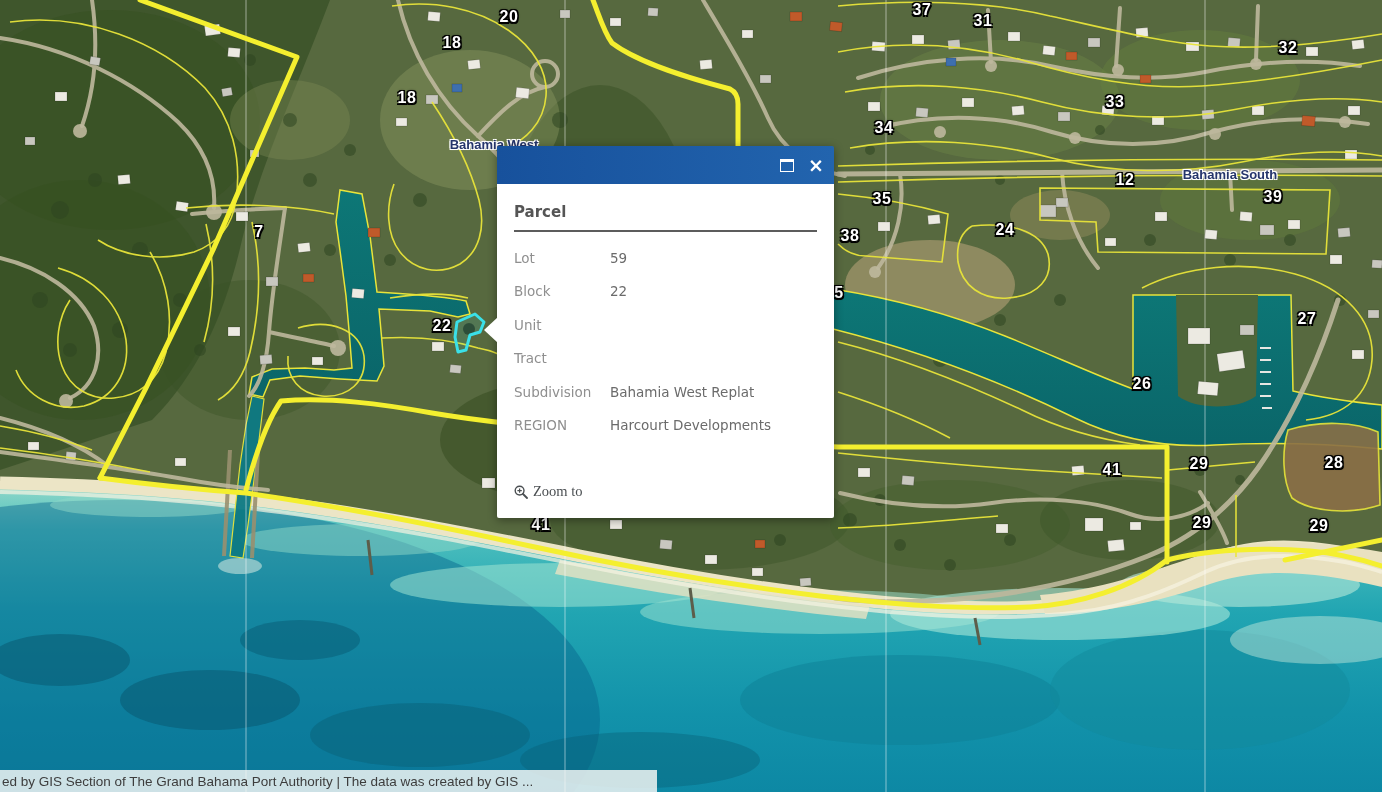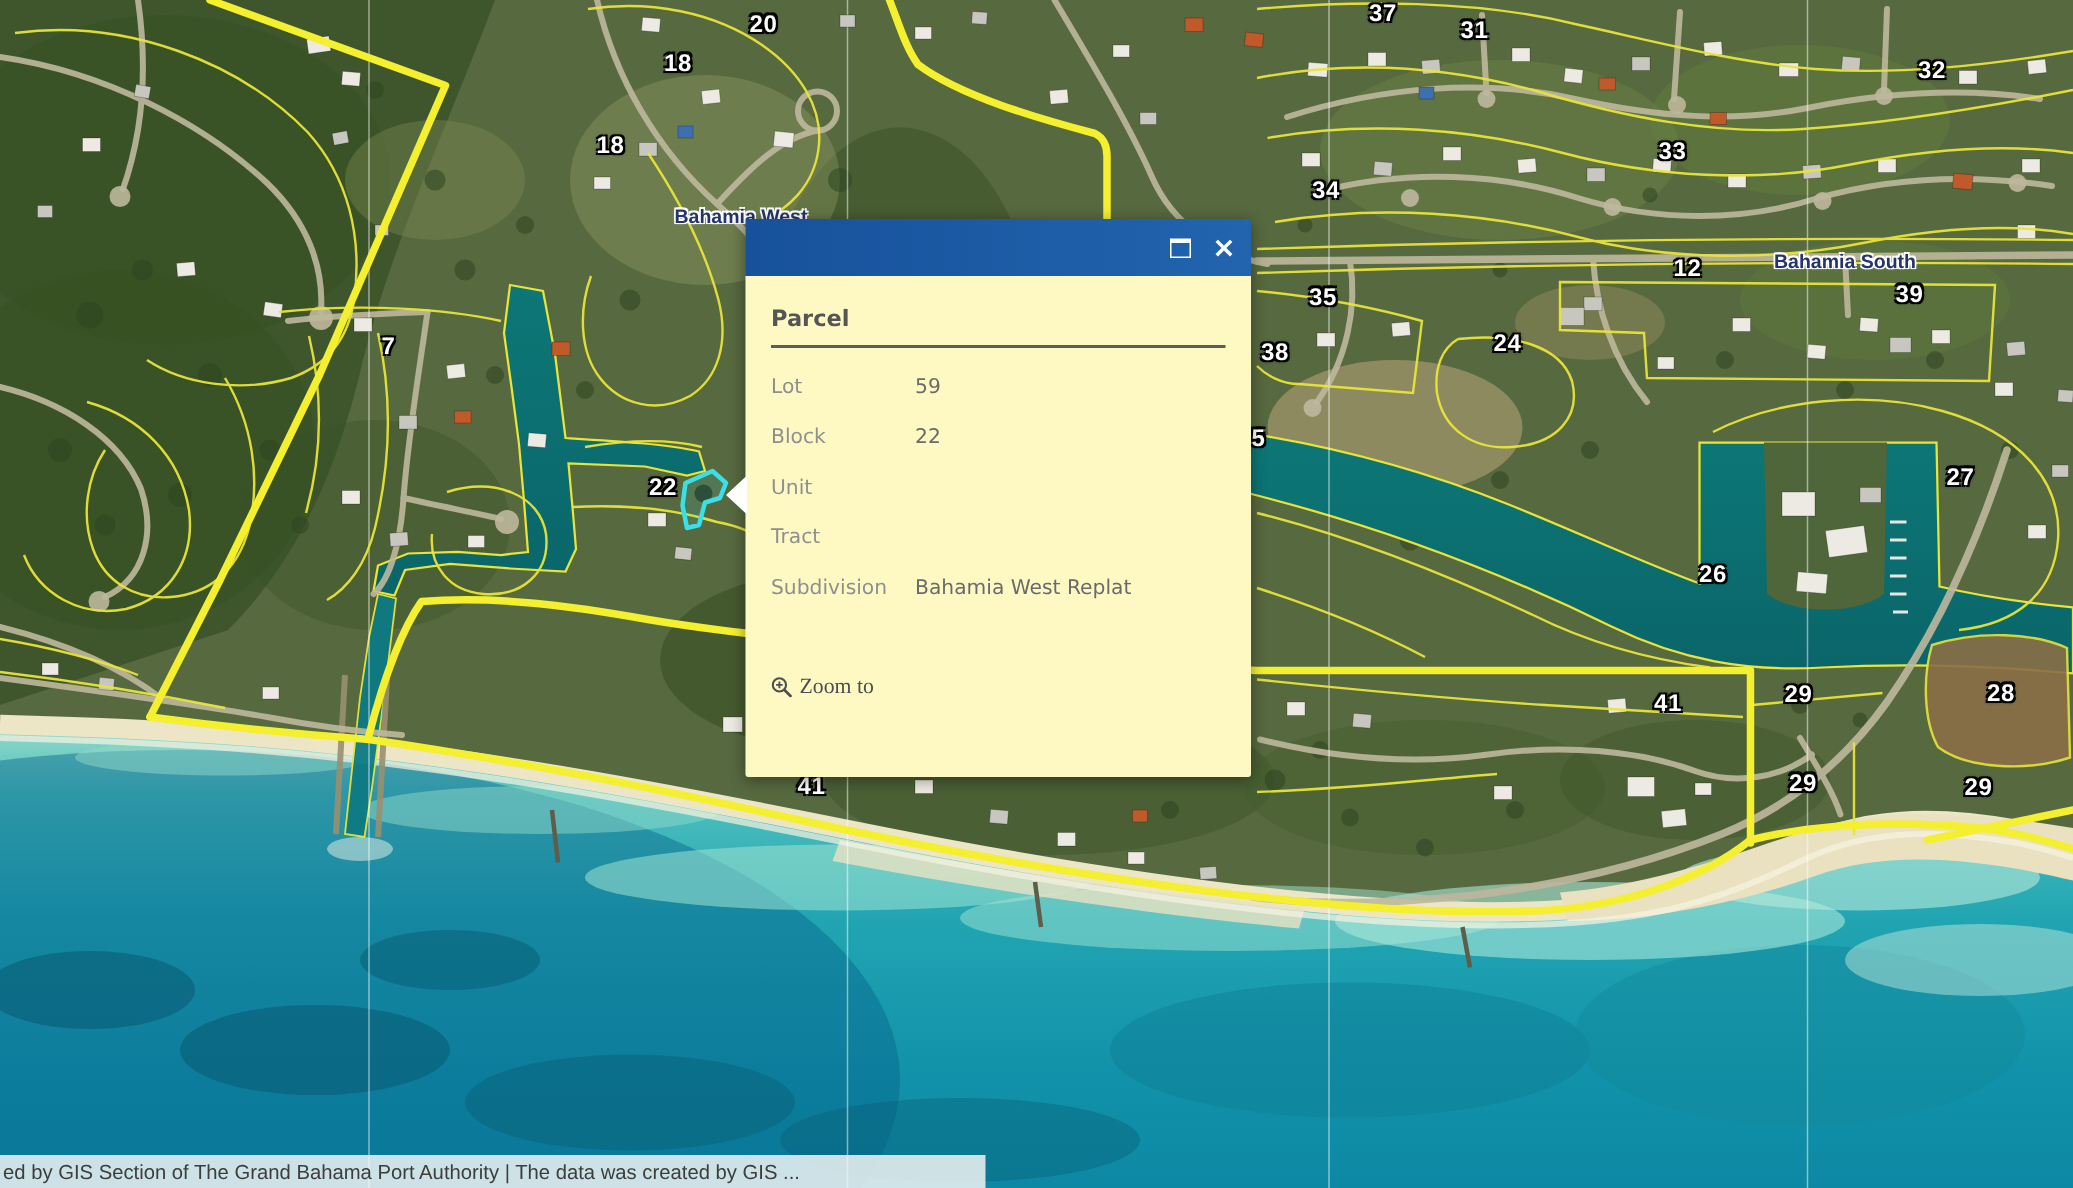--- a/index.html
+++ b/index.html
@@ -21,21 +21,21 @@
          box-shadow:0 2px 10px rgba(0,0,0,.4);border-radius:2px;}
   .pp-head{height:38px;background:linear-gradient(90deg,#17519c,#2264ae);
            border-radius:2px 2px 0 0;position:relative;}
   .pp-actions{position:absolute;right:10px;top:0;height:38px;display:flex;align-items:center;gap:14px;}
   .pp-max{width:12px;height:9px;border:1.5px solid #fff;border-top:3.5px solid #fff;cursor:pointer;}
   .pp-close{color:#fff;font-size:19px;font-weight:bold;line-height:19px;cursor:pointer;
             font-family:"DejaVu Sans",sans-serif;}
   .pp-tail{position:absolute;left:-13px;top:171px;width:0;height:0;
            border-top:13px solid transparent;border-bottom:13px solid transparent;
            border-right:14px solid #fff;}
-  .pp-body{background:#fef9c3;height:334px;padding:13px 17px 0;box-sizing:border-box;
+  .pp-body{background:#ffffff;height:334px;padding:13px 17px 0;box-sizing:border-box;
            border-radius:0 0 2px 2px;}
   .pp-title{margin:6px 0 9px;font-size:15px;font-weight:bold;color:#555;
             font-family:"DejaVu Sans",sans-serif;}
   .pp-sep{border-bottom:2px solid #5c5c5c;margin-bottom:9px;}
   .pp-row{height:33.5px;display:grid;grid-template-columns:96px 1fr;align-items:center;}
   .pp-lbl{color:#8f8f8f;font-size:13.5px;font-family:"DejaVu Sans",sans-serif;}
   .pp-val{color:#6b6b6b;font-size:13.5px;font-family:"DejaVu Sans",sans-serif;}
   .pp-zoom{display:inline-flex;align-items:center;gap:5px;margin-top:41px;cursor:pointer;
            color:#4b4f52;font-size:14.5px;font-family:"Liberation Serif",serif;text-decoration:none;}
   
@@ -449,20 +449,24 @@
             <span class="pp-val"></span>
           </div>
           <div class="pp-row">
             <span class="pp-lbl">Tract</span>
             <span class="pp-val"></span>
           </div>
           <div class="pp-row">
             <span class="pp-lbl">Subdivision</span>
             <span class="pp-val">Bahamia West Replat</span>
           </div>
+          <div class="pp-row">
+            <span class="pp-lbl">REGION</span>
+            <span class="pp-val">Harcourt Developments</span>
+          </div>
         </div>
       <a class="pp-zoom" href="#">
         <svg width="14" height="14" viewBox="0 0 14 14">
           <circle cx="5.6" cy="5.6" r="4.4" fill="none" stroke="#4b4f52" stroke-width="1.4"></circle>
           <path d="M5.6,3.4 V7.8 M3.4,5.6 H7.8" stroke="#4b4f52" stroke-width="1.2"></path>
           <path d="M9,9 L13,13" stroke="#4b4f52" stroke-width="1.8" stroke-linecap="round"></path>
         </svg>
         <span>Zoom to</span>
       </a>
     </div>

